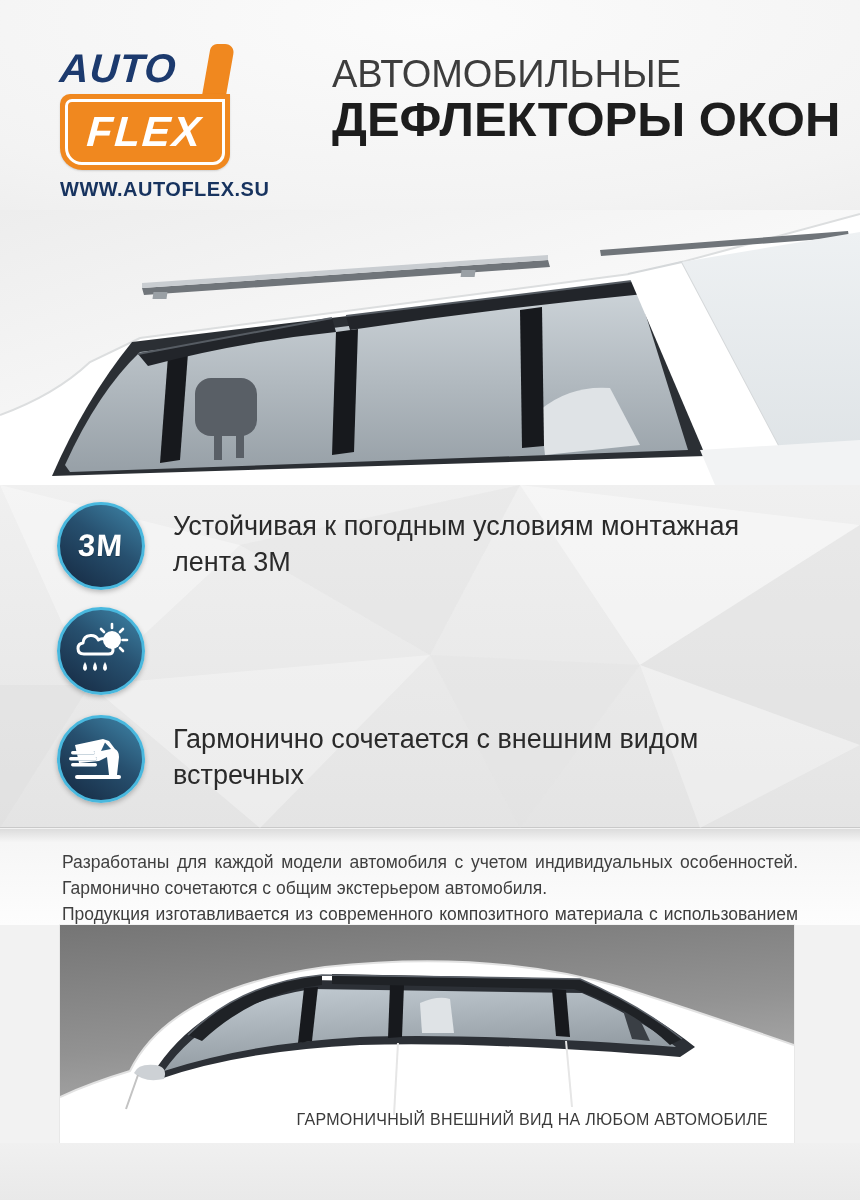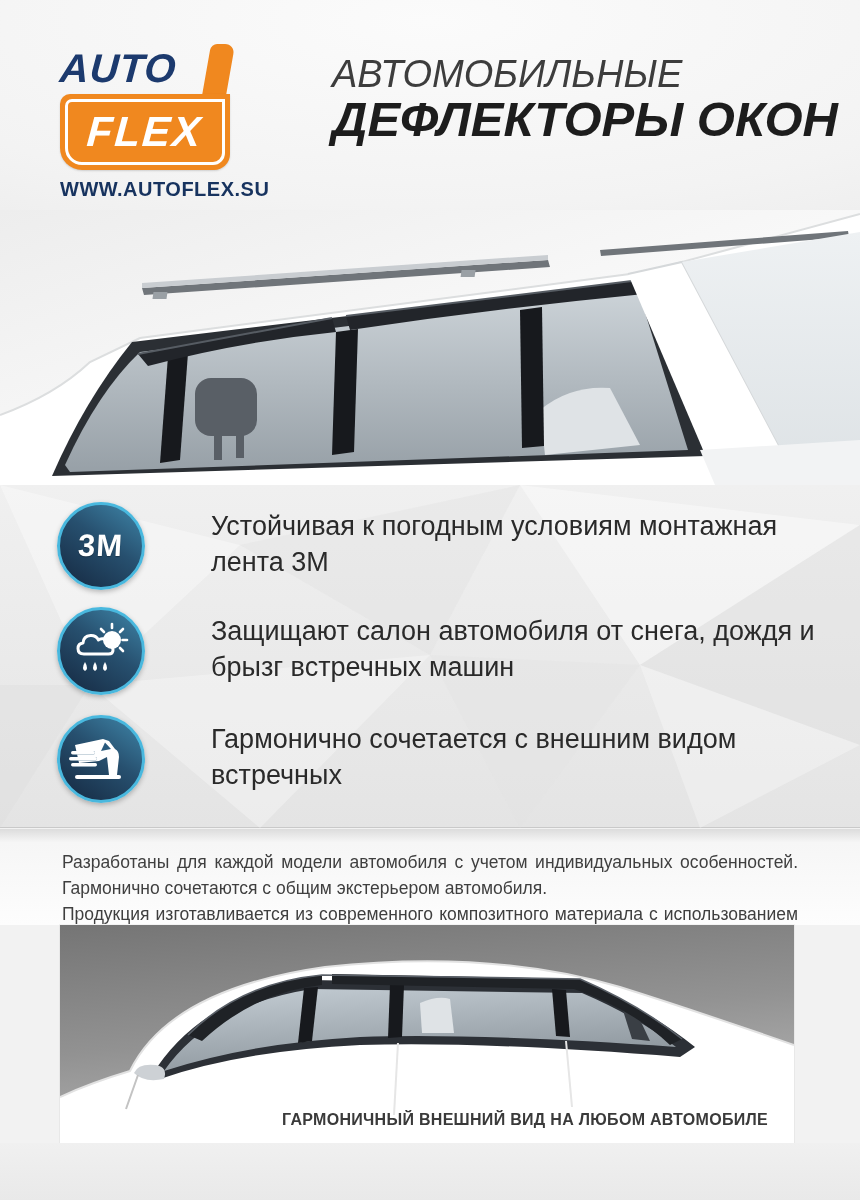--- a/index.html
+++ b/index.html
@@ -37,21 +37,21 @@
     display:flex; align-items:center; justify-content:center;
   }
   .logo-flex {
     font-style:italic; font-weight:bold; font-size:42px; letter-spacing:2px;
     color:#ffffff; transform:skewX(-4deg);
   }
   .logo-site {
     position:absolute; left:60px; top:178px;
     font-size:20px; font-weight:bold; letter-spacing:.5px; color:#17335f;text-align:center;
   }
-  .title-block { position:absolute; left:332px; top:52px;font-style:italic; }
+  .title-block { position:absolute; left:332px; top:52px; }
   .title-line1 { font-size:38px; font-weight:400; color:#3d3d3d; line-height:45px; }
   .title-line2 { font-size:49px; font-weight:bold; color:#1d1d1d; line-height:45px; }
 
   
   .photo-top { position:absolute; left:0; top:210px; width:860px; height:275px; }
   .photo-top svg, .photo-bottom svg { display:block; }
 
   
   .features {
     position:absolute; left:0; top:485px; width:860px; height:343px;
@@ -72,41 +72,40 @@
     box-shadow:0 2px 5px rgba(0,0,0,.25);
     display:flex; align-items:center; justify-content:center;
   }
   .ficon-3m {
     color:#ffffff; font-weight:bold; font-size:31px; letter-spacing:1px;
     transform:skewX(-3deg); text-shadow:0 1px 1px rgba(0,0,0,.3);
   }
   .ftext {
     max-width:625px; font-size:27px; line-height:36px; color:#2a2a2a;
     padding-top:6px;
-    margin-left:38px;
   }
 
   
   .description {
     position:absolute; left:0; top:829px; width:860px; height:96px;
     background:linear-gradient(180deg,#dcdcdc 0%, #f6f6f6 14%, #fdfdfd 100%);
     padding:20px 62px 0 62px;
   }
   .description p {
     font-size:17.5px; line-height:26px; color:#3f3f3f; text-align:justify;
   }
 
   
   .photo-bottom {
     position:absolute; left:60px; top:925px; width:734px; height:218px;
     box-shadow:0 0 0 1px rgba(0,0,0,.04);
   }
   .photo-caption {
     position:absolute; right:26px; bottom:14px;
-    font-size:16px; letter-spacing:.3px; color:#3a3a3a;font-weight:bold;
+    font-size:16px; letter-spacing:.3px; color:#3a3a3a;
   }
 
   
   .footer-strip {
     position:absolute; left:0; top:1143px; width:860px; height:57px;
     background:linear-gradient(180deg,#f0f0f0, #e9e9e9);
   }
 </style>
 </head>
 <body>
@@ -216,21 +215,20 @@
             </g>
           </g>
           <path d="M14,34 Q8,34 8,28.5 Q8,23.5 13,23 Q13.5,16 20.5,15.5 Q26,15.2 28.5,20 Q30,18.5 33,18.8 Q38.5,19.4 38.5,25 Q43,25.5 43,30 Q43,34 38.5,34 Z" fill="none" stroke="#ffffff" stroke-width="3" stroke-linejoin="round"></path>
           <g fill="#ffffff">
             <path d="M15,42 q4,7 0,9 q-4,-2 0,-9 Z"></path>
             <path d="M25,42 q4,7 0,9 q-4,-2 0,-9 Z"></path>
             <path d="M35,42 q4,7 0,9 q-4,-2 0,-9 Z"></path>
           </g>
         </svg>
       </div>
-      <div class="ftext">Защищают салон автомобиля от снега, дождя и брызг встречных машин</div>
     </div>
 
     <div class="feature-row r3">
       <div class="ficon">
         <svg width="64" height="64" viewBox="0 0 64 64">
           <g fill="#ffffff">
             <path d="M6,18 L34,12 L40,14 L46,22 Q50,24 50,30 L48,48 L40,48 L38,30 L30,34 L10,36 Z"></path>
             <path d="M36,15.5 L42,22 L32,24 Z" fill="#2a5a7d"></path>
             <rect x="4" y="24" width="22" height="3.4" rx="1.7" fill="#2a5a7d"></rect>
             <rect x="2" y="30" width="26" height="3.4" rx="1.7" fill="#2a5a7d"></rect>

